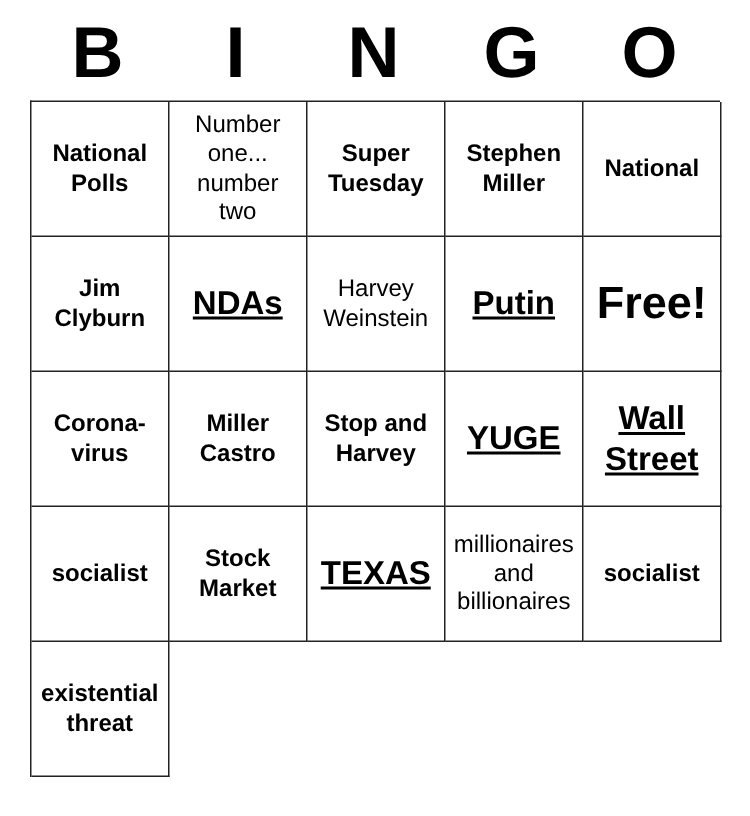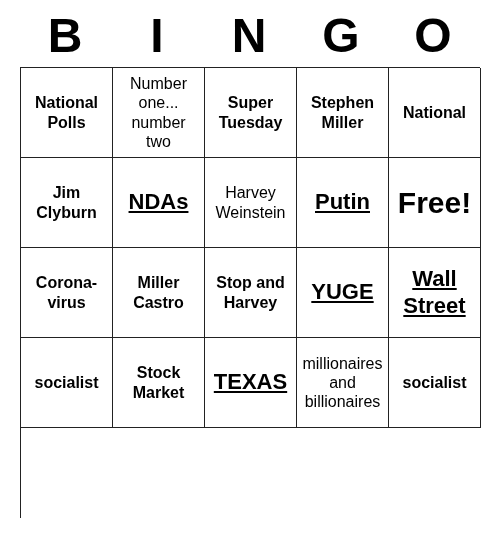--- a/index.html
+++ b/index.html
@@ -86,13 +86,14 @@
     <div class="cell medium">Corona-virus</div>
     <div class="cell medium">Miller Castro</div>
     <div class="cell medium">Stop and Harvey</div>
     <div class="cell large">YUGE</div>
     <div class="cell large">Wall Street</div>
     <div class="cell medium">socialist</div>
     <div class="cell medium">Stock Market</div>
     <div class="cell large">TEXAS</div>
     <div class="cell small">millionaires and billionaires</div>
     <div class="cell medium">socialist</div>
+    <div class="cell medium">existential threat</div>
   </div>
 
 </body></html>

